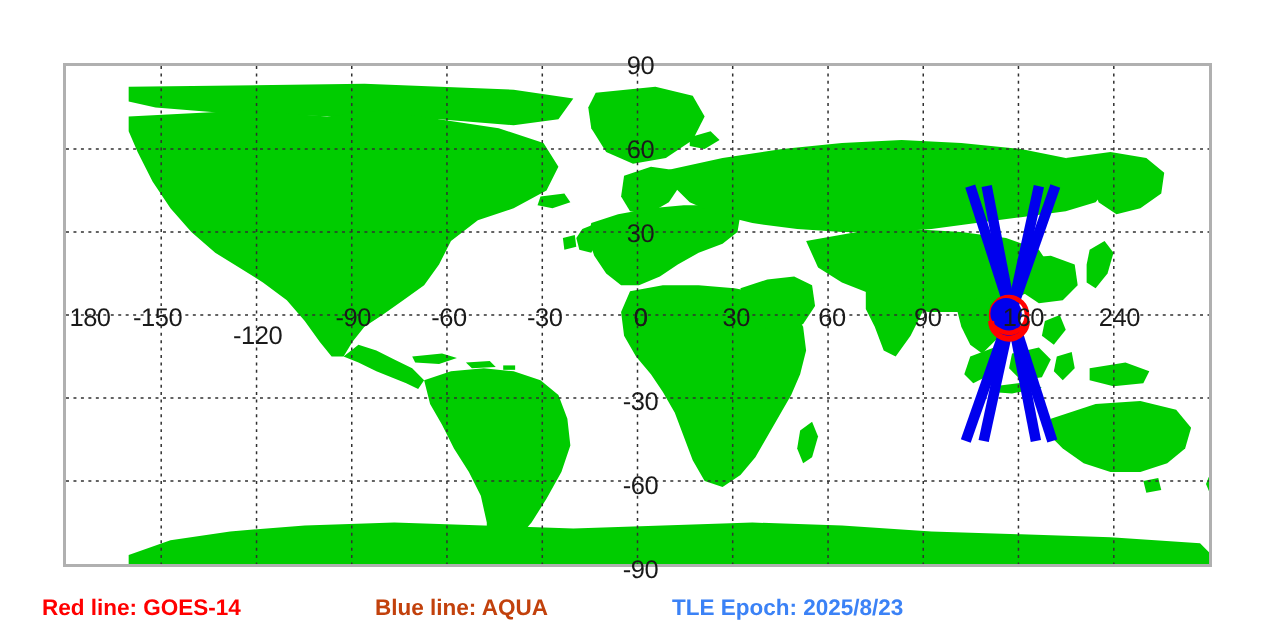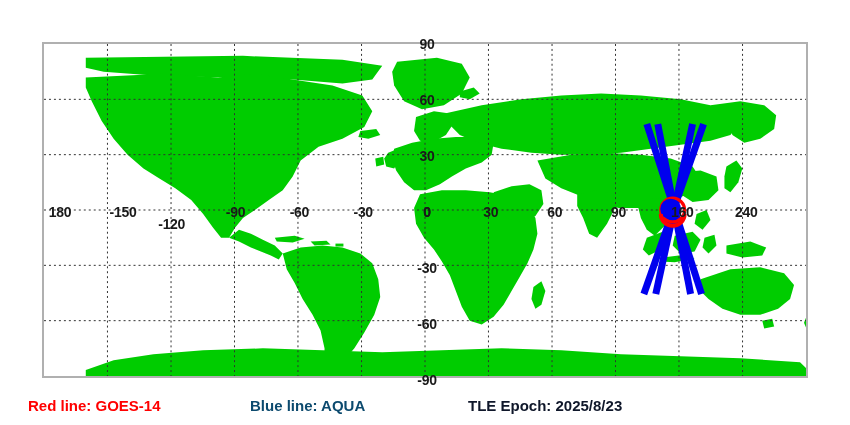--- a/index.html
+++ b/index.html
@@ -34,22 +34,22 @@
     position: absolute;
     left: 0;
     top: 0;
     width: 100%;
     height: 100%;
     display: block;
   }
   .grid-label {
     position: absolute;
     font-family: "Liberation Sans", sans-serif;
-    font-size: 14px;
-    font-weight: bold;
+    font-size: 17px;
+    font-weight: normal;
     color: #1a1a1a;
     white-space: nowrap;
     transform: translate(-50%, -50%);
     letter-spacing: -0.3px;
   }
   #legend {
     position: absolute;
     left: 0;
     top: 392px;
     width: 738px;
@@ -57,22 +57,22 @@
   }
   .legend-item {
     position: absolute;
     font-family: "Liberation Sans", sans-serif;
     font-size: 15px;
     font-weight: bold;
     white-space: nowrap;
     top: 5px;
   }
   #legend-red  { left: 28px;  color: #ff0000; }
-  #legend-blue { left: 250px; color: #0c4a6e; }
-  #legend-epoch{ left: 468px; color: #0f172a; }
+  #legend-blue { left: 250px; color: #c2410c; }
+  #legend-epoch{ left: 448px; color: #3b82f6; }
 </style>
 </head>
 <body>
 
 <div id="app">
 
   <div id="map-area">
 
     <svg id="map-svg" viewBox="0 0 766 336" preserveAspectRatio="none">
 
@@ -200,21 +200,21 @@
 
       <g id="goes-track">
         <circle cx="632" cy="168" r="12" fill="none" stroke="#ff0000" stroke-width="3.2"></circle>
       </g>
 
       <circle cx="630" cy="167" r="10.5" fill="#0000ee"></circle>
       <path d="M 620 172 A 12 12 0 0 0 644 172" fill="none" stroke="#ff0000" stroke-width="4"></path>
 
     </svg>
 
-    <span class="grid-label" style="left:79px;  top:168px;">-150</span>
+    <span class="grid-label" style="left:61px;  top:168px;">-150</span>
     <span class="grid-label" style="left:127.7px; top:168px;margin-top:12px;">-120</span>
     <span class="grid-label" style="left:191.5px; top:168px;">-90</span>
     <span class="grid-label" style="left:255.3px; top:168px;">-60</span>
     <span class="grid-label" style="left:319.2px; top:168px;">-30</span>
     <span class="grid-label" style="left:383.0px; top:168px;">0</span>
     <span class="grid-label" style="left:446.8px; top:168px;">30</span>
     <span class="grid-label" style="left:510.7px; top:168px;">60</span>
     <span class="grid-label" style="left:574.5px; top:168px;">90</span>
     <span class="grid-label" style="left:638.3px; top:168px;">160</span>
     <span class="grid-label" style="left:702.2px; top:168px;">240</span>

